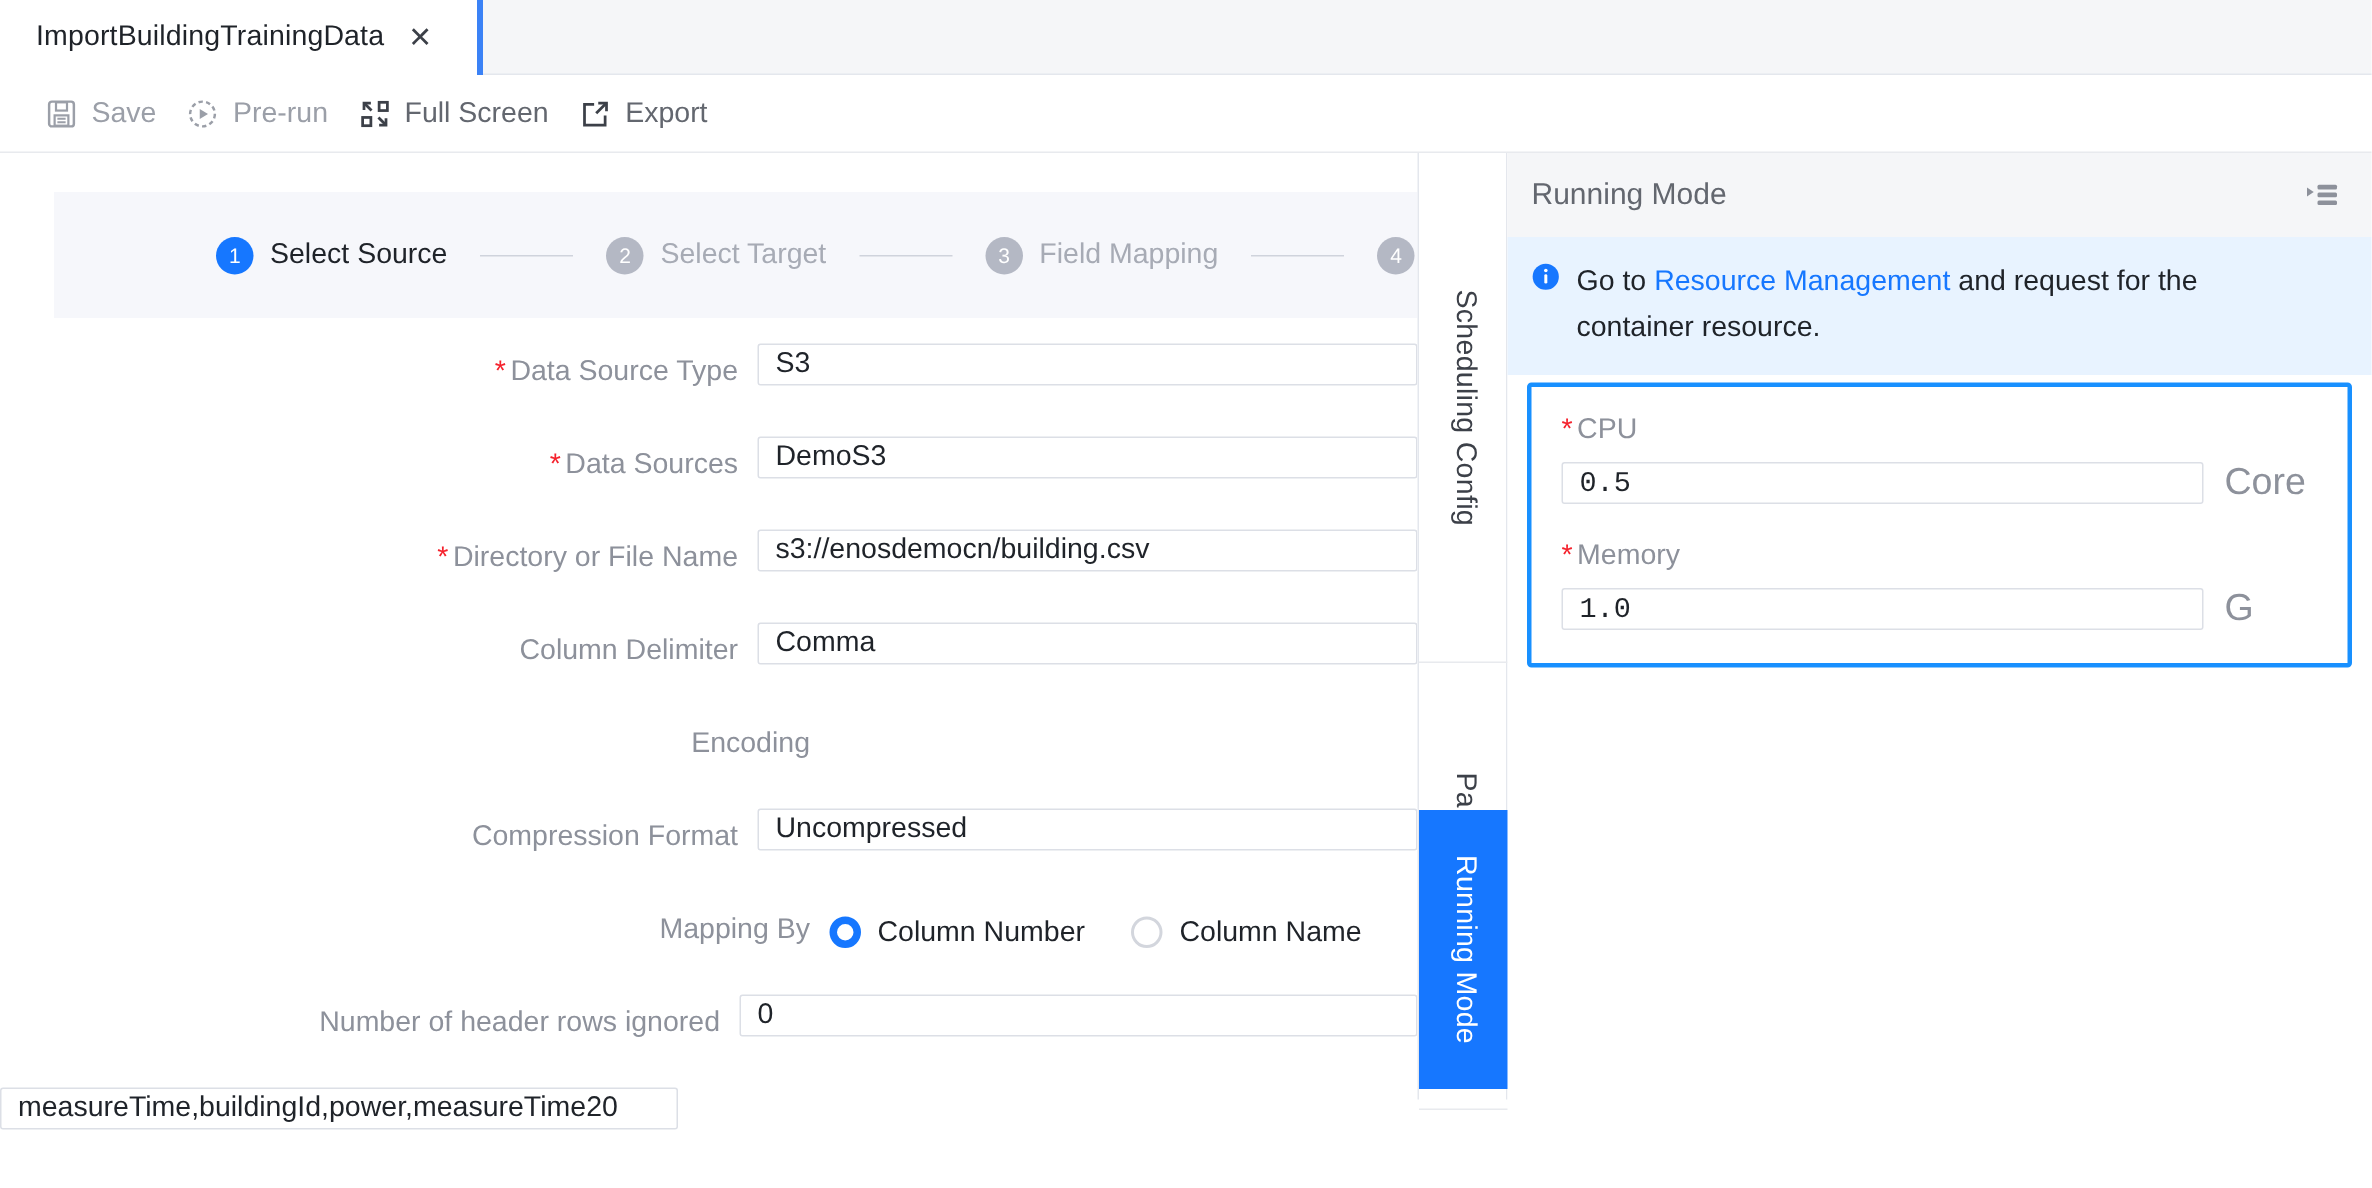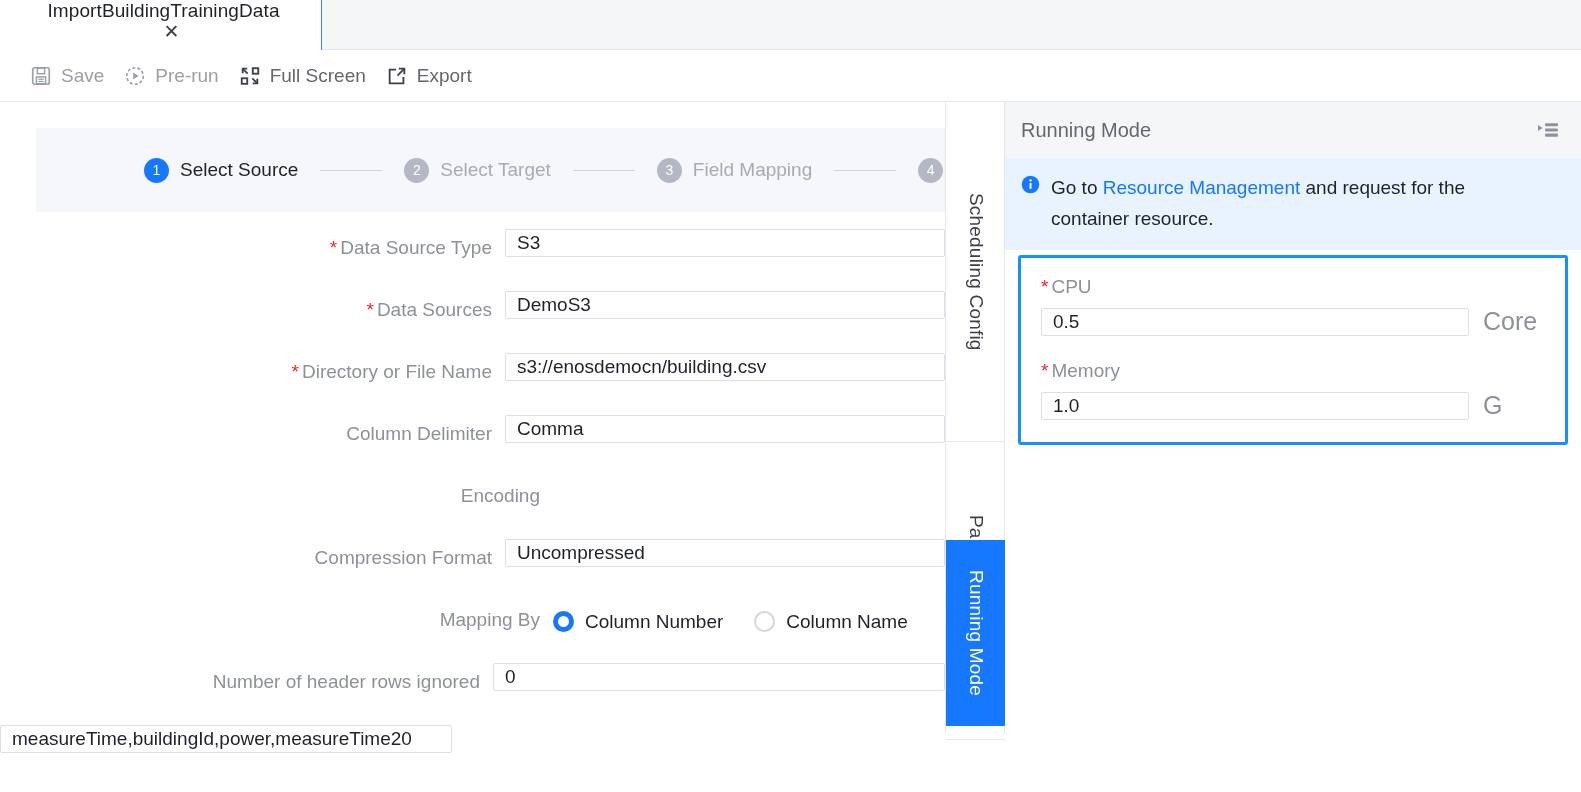--- a/index.html
+++ b/index.html
@@ -17,22 +17,21 @@
     position: absolute; left: 0; top: 0; width: 1581px; height: 50px;
     background: #f5f6f8;
     border-bottom: 1px solid #e4e7ed;
   }
   .doc-tab {
     position: absolute; left: 0; top: 0;
     height: 50px; min-width: 322px;
     background: #ffffff;
     display: flex; align-items: center;
     padding: 0 18px 0 24px;
-    border-right: 1px solid #3b82f6;
-    flex-direction: column;
+    border-right: 4px solid #3b82f6;
   }
   .doc-tab-label {
     font-size: 19px; color: #1f2329; letter-spacing: .1px;
     white-space: nowrap;
   }
   .doc-tab-close {
     margin-left: 16px; font-size: 19px; color: #3c4048;
     line-height: 1; cursor: pointer; font-family: "Liberation Sans", sans-serif;
   }
 
@@ -135,21 +134,21 @@
   .rp-alert-text {
     font-size: 19px; color: #1f2329; line-height: 31px; max-width: 490px;
   }
   .rp-link { color: #1677ff; cursor: pointer; }
   .rp-box {
     margin: 5px 13px 0 13px; border: 3px solid #1890ff;
     border-radius: 3px; padding: 18px 20px 22px 20px;
   }
   .rlabel { font-size: 19px; color: #8d919b; margin-bottom: 9px; }
   .rfield { display: flex; align-items: center; gap: 14px; }
-  .rfield .inputbox { width: 428px; }
+  .rfield .inputbox { width: 428px; font-family: Liberation Mono, monospace; }
   .runit { font-size: 25px; color: #8d919b; }
   .rgap { height: 24px; }
 </style>
 </head>
 <body>
 
 <div class="tabstrip">
   <div class="doc-tab">
     <span class="doc-tab-label">ImportBuildingTrainingData</span>
     <span class="doc-tab-close">✕</span>

